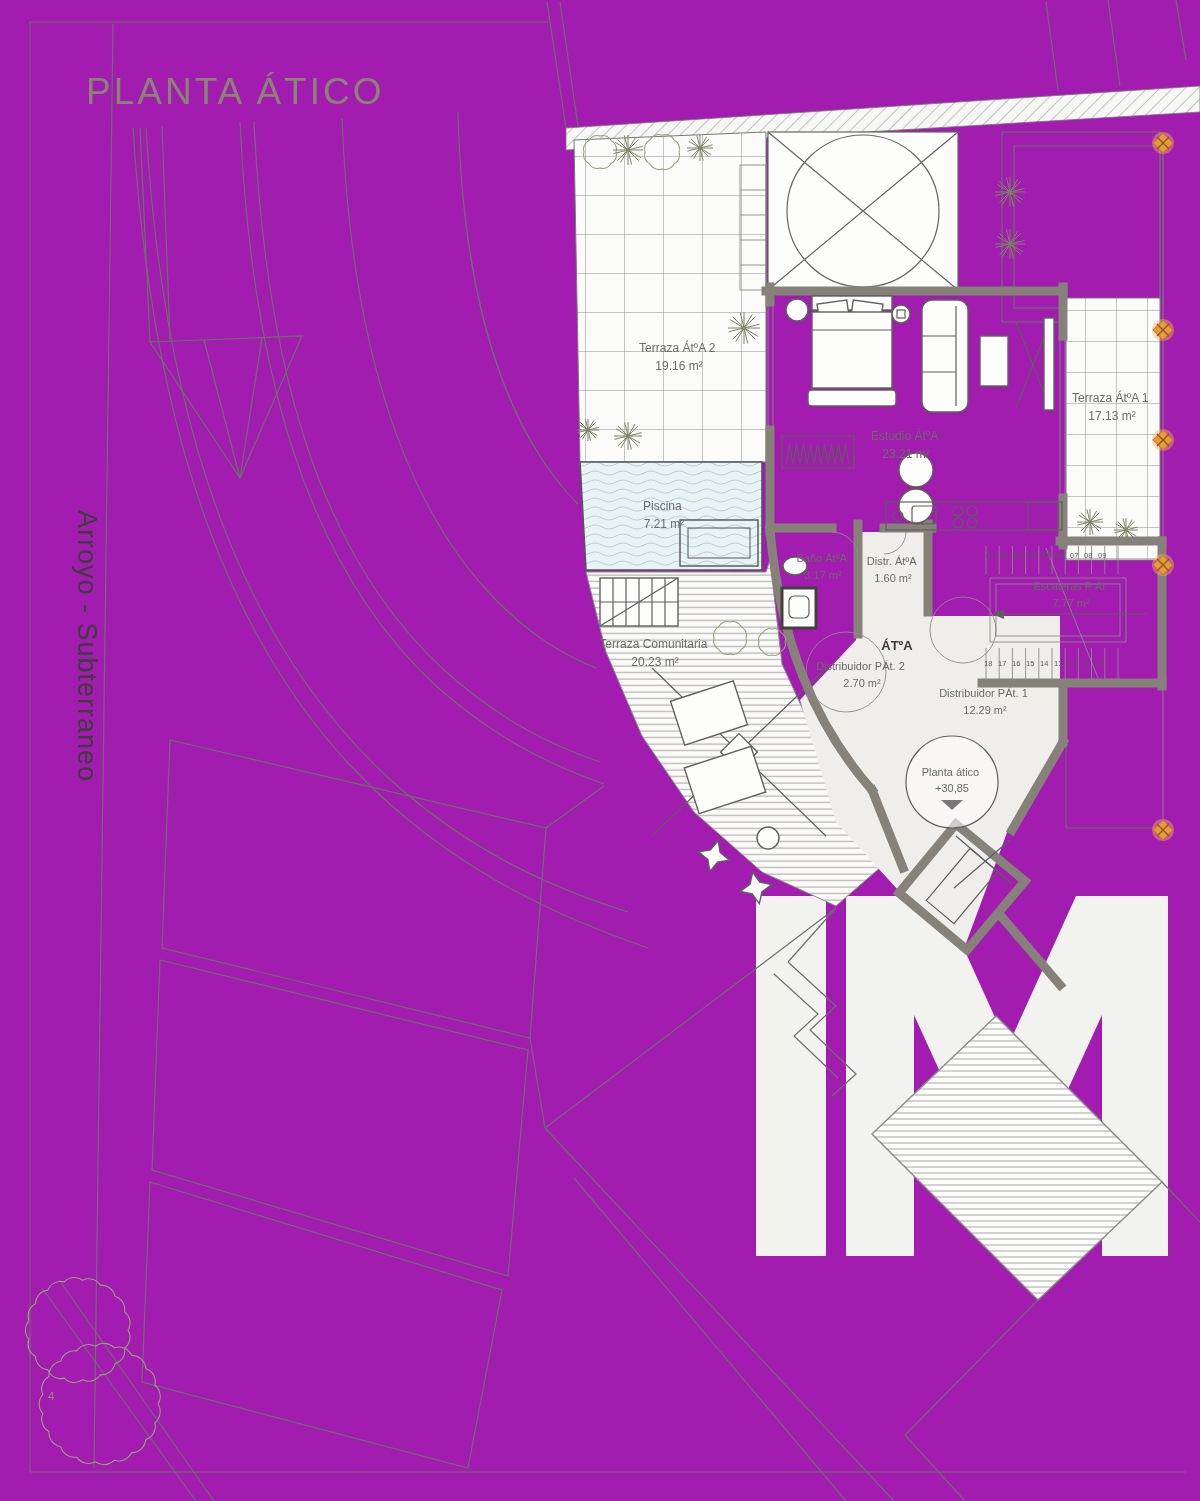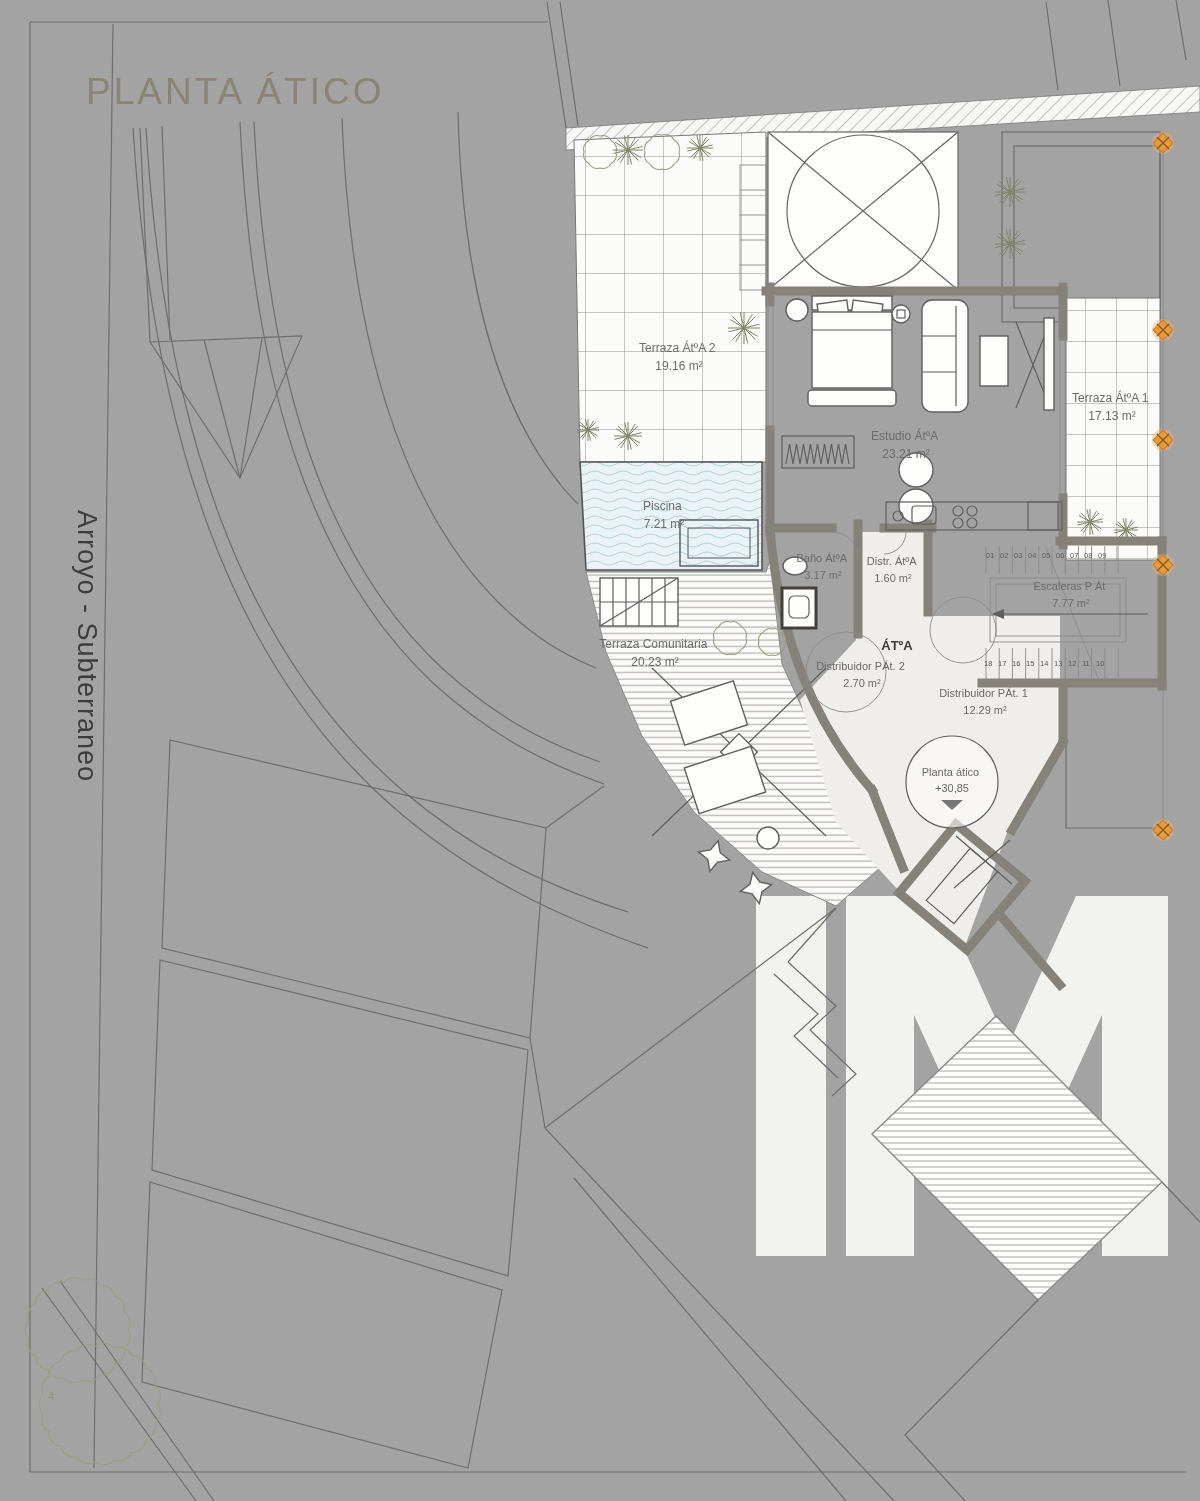--- a/index.html
+++ b/index.html
@@ -1,16 +1,16 @@
 <!DOCTYPE html>
 <html><head>
 <meta charset="utf-8">
 <style>
   html,body{margin:0;padding:0;background:#ffffff;}
-  .page{position:relative;width:1200px;height:1501px;background:#a3a3a3;overflow:hidden;
+  .page{position:relative;width:1200px;height:1501px;background:#a21caf;overflow:hidden;
         font-family:"Liberation Sans",sans-serif;}
   svg{display:block}
   .lbl{font:12px "Liberation Sans",sans-serif;fill:#6b6b6b;text-anchor:middle;}
   .lbl-sm{font:11px "Liberation Sans",sans-serif;fill:#6b6b6b;text-anchor:middle;}
   .stairnum{font:7.5px "Liberation Sans",sans-serif;fill:#5a5a5a;}
   .title{font:37px "Liberation Sans",sans-serif;fill:#8b8475;letter-spacing:3px;}
   .street{font:27px "Liberation Sans",sans-serif;fill:#3d3d3d;letter-spacing:1px;}
   .unit{font:bold 13px "Liberation Sans",sans-serif;fill:#3a3a3a;text-anchor:middle;}
   .treelbl{font:11px "Liberation Sans",sans-serif;fill:#8f957a;}
   .thin{fill:none;stroke:#6e6e6e;stroke-width:1.2;}

